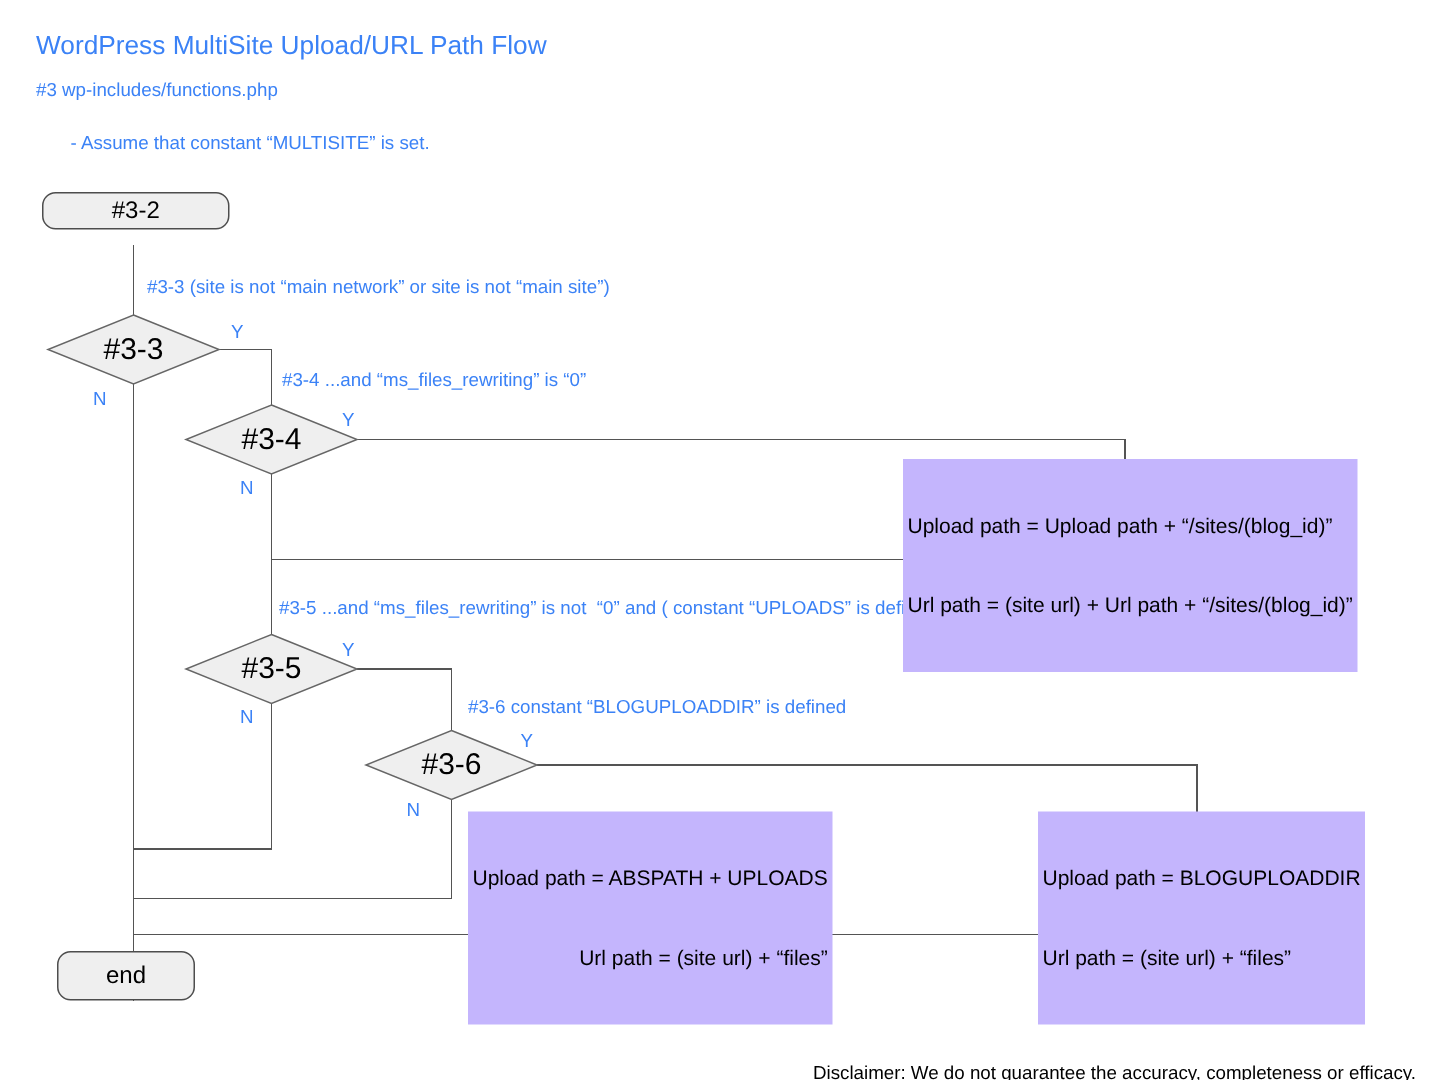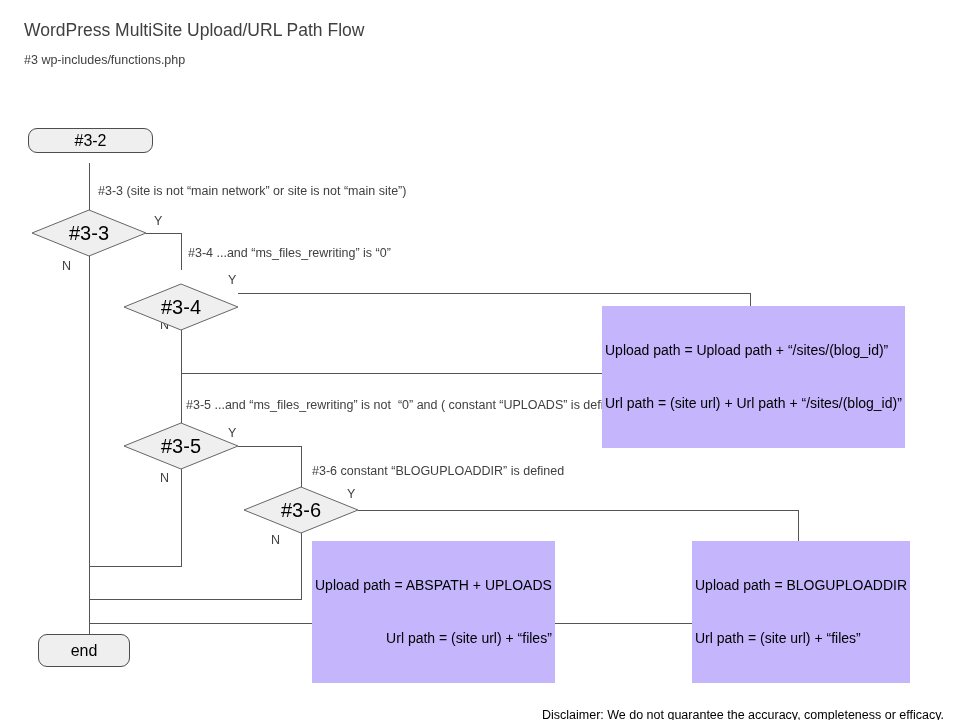--- a/index.html
+++ b/index.html
@@ -1,20 +1,20 @@
 <!DOCTYPE html>
 <html><head>
 <meta charset="utf-8">
 <style>
   html,body{margin:0;padding:0;background:#fff;}
   .canvas{
     position:relative;width:960px;height:720px;background:#ffffff;
     font-family:"Liberation Sans", sans-serif;color:#000;overflow:hidden;
   }
-  .txt{position:absolute;white-space:pre;color:#404040;}
+  .txt{position:absolute;white-space:pre;color:#3b82f6;}
   .title{left:24px;top:20px;font-size:17.5px;}
   .subtitle{left:24px;top:53px;font-size:12.5px;}
   .assumption{left:47px;top:88px;font-size:12.5px;}
   .lbl{font-size:12.5px;}
   .yn{font-size:12.5px;}
   .wires{position:absolute;left:0;top:0;}
   .wires path{fill:none;stroke:#545454;stroke-width:1;shape-rendering:crispEdges;}
   .term{
     position:absolute;background:#efefef;border:1px solid #4d4d4d;border-radius:9px;
     display:flex;align-items:center;justify-content:center;font-size:16px;box-sizing:border-box;
@@ -32,20 +32,21 @@
     font-size:12.5px;line-height:19px;white-space:pre;
   }
 </style>
 </head>
 <body>
 
 <div class="canvas">
 
   <div class="txt title">WordPress MultiSite Upload/URL Path Flow</div>
   <div class="txt subtitle">#3 wp-includes/functions.php</div>
+  <div class="txt assumption">- Assume that constant “MULTISITE” is set.</div>
 
   <svg class="wires" width="960" height="720" viewBox="0 0 960 720">
     <path d="M89 163 V210"></path>
     <path d="M146 233 H181 V270"></path>
     <path d="M89 256 V667"></path>
     <path d="M238 293 H750 V373 H181"></path>
     <path d="M181 316 V423"></path>
     <path d="M238 446 H301 V487"></path>
     <path d="M181 469 V566 H89"></path>
     <path d="M358 510 H798 V623 H89"></path>
@@ -81,21 +82,21 @@
 
   <div class="term" style="left:28px;top:128px;width:125px;height:25px;">#3-2</div>
 
   <div class="diamond" style="left:32px;top:210px;width:114px;height:46px;">
     <svg viewBox="0 0 100 100" preserveAspectRatio="none">
         <polygon points="50,0 100,50 50,100 0,50"></polygon>
       </svg>
     <span class="nlabel">#3-3</span>
   </div>
 
-  <div class="diamond" style="left:124px;top:284px;width:114px;height:46px;">
+  <div class="diamond" style="left:124px;top:270px;width:114px;height:46px;">
     <svg viewBox="0 0 100 100" preserveAspectRatio="none">
         <polygon points="50,0 100,50 50,100 0,50"></polygon>
       </svg>
     <span class="nlabel">#3-4</span>
   </div>
 
   <div class="diamond" style="left:124px;top:423px;width:114px;height:46px;">
     <svg viewBox="0 0 100 100" preserveAspectRatio="none">
         <polygon points="50,0 100,50 50,100 0,50"></polygon>
       </svg>

